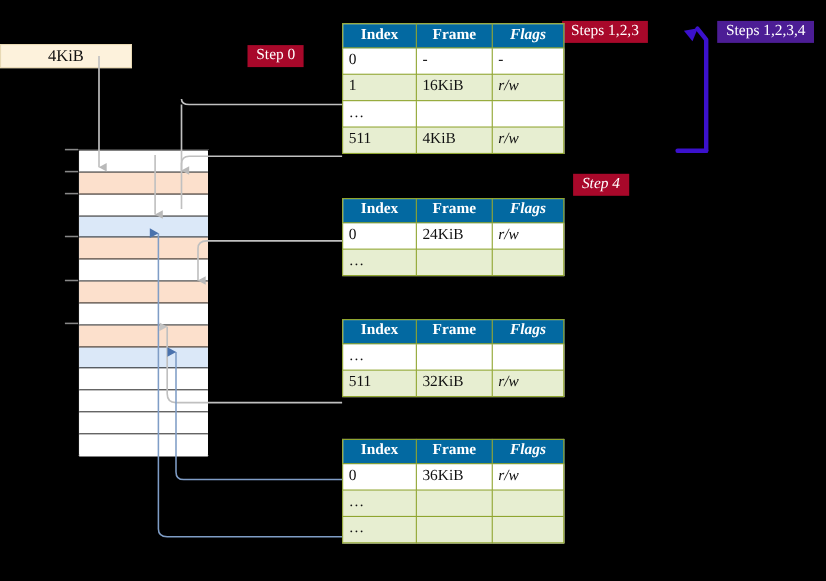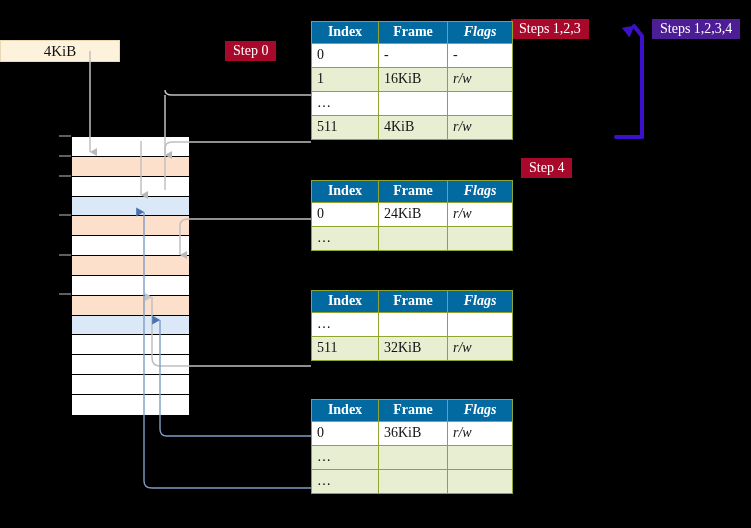--- a/index.html
+++ b/index.html
@@ -121,21 +121,21 @@
       <div class="mem-row" style="height: 19.85px; background: rgb(255, 255, 255);"></div>
       <div class="mem-row" style="height: 19.85px; background: rgb(255, 255, 255);"></div>
       <div class="mem-row" style="height: 19.85px; background: rgb(255, 255, 255);"></div>
       <div class="mem-row" style="height: 19.85px; background: rgb(255, 255, 255);"></div>
     </div>
 
   <div id="badges-layer">
       <div class="badge red" style="left: 189px; top: 41px; height: 20px; margin-left: 36px;">Step 0</div>
       <div class="badge red" style="left: 511px; top: 19px; height: 20px;">Steps 1,2,3</div>
       <div class="badge blue" style="left: 652px; top: 19px; height: 20px;">Steps 1,2,3,4</div>
-      <div class="badge red" style="left: 521px; top: 158px; height: 20px;">Step 4</div>
+      <div class="badge red" style="left: 521px; top: 158px; height: 20px; font-style: italic;">Step 4</div>
     </div>
 
   <div id="tables-layer">
       <table class="ptable" style="left: 311px; top: 21px;">
         <thead>
           <tr>
             <th class="c-index">Index</th>
             <th class="c-frame">Frame</th>
             <th class="c-flags">Flags</th>
           </tr>

